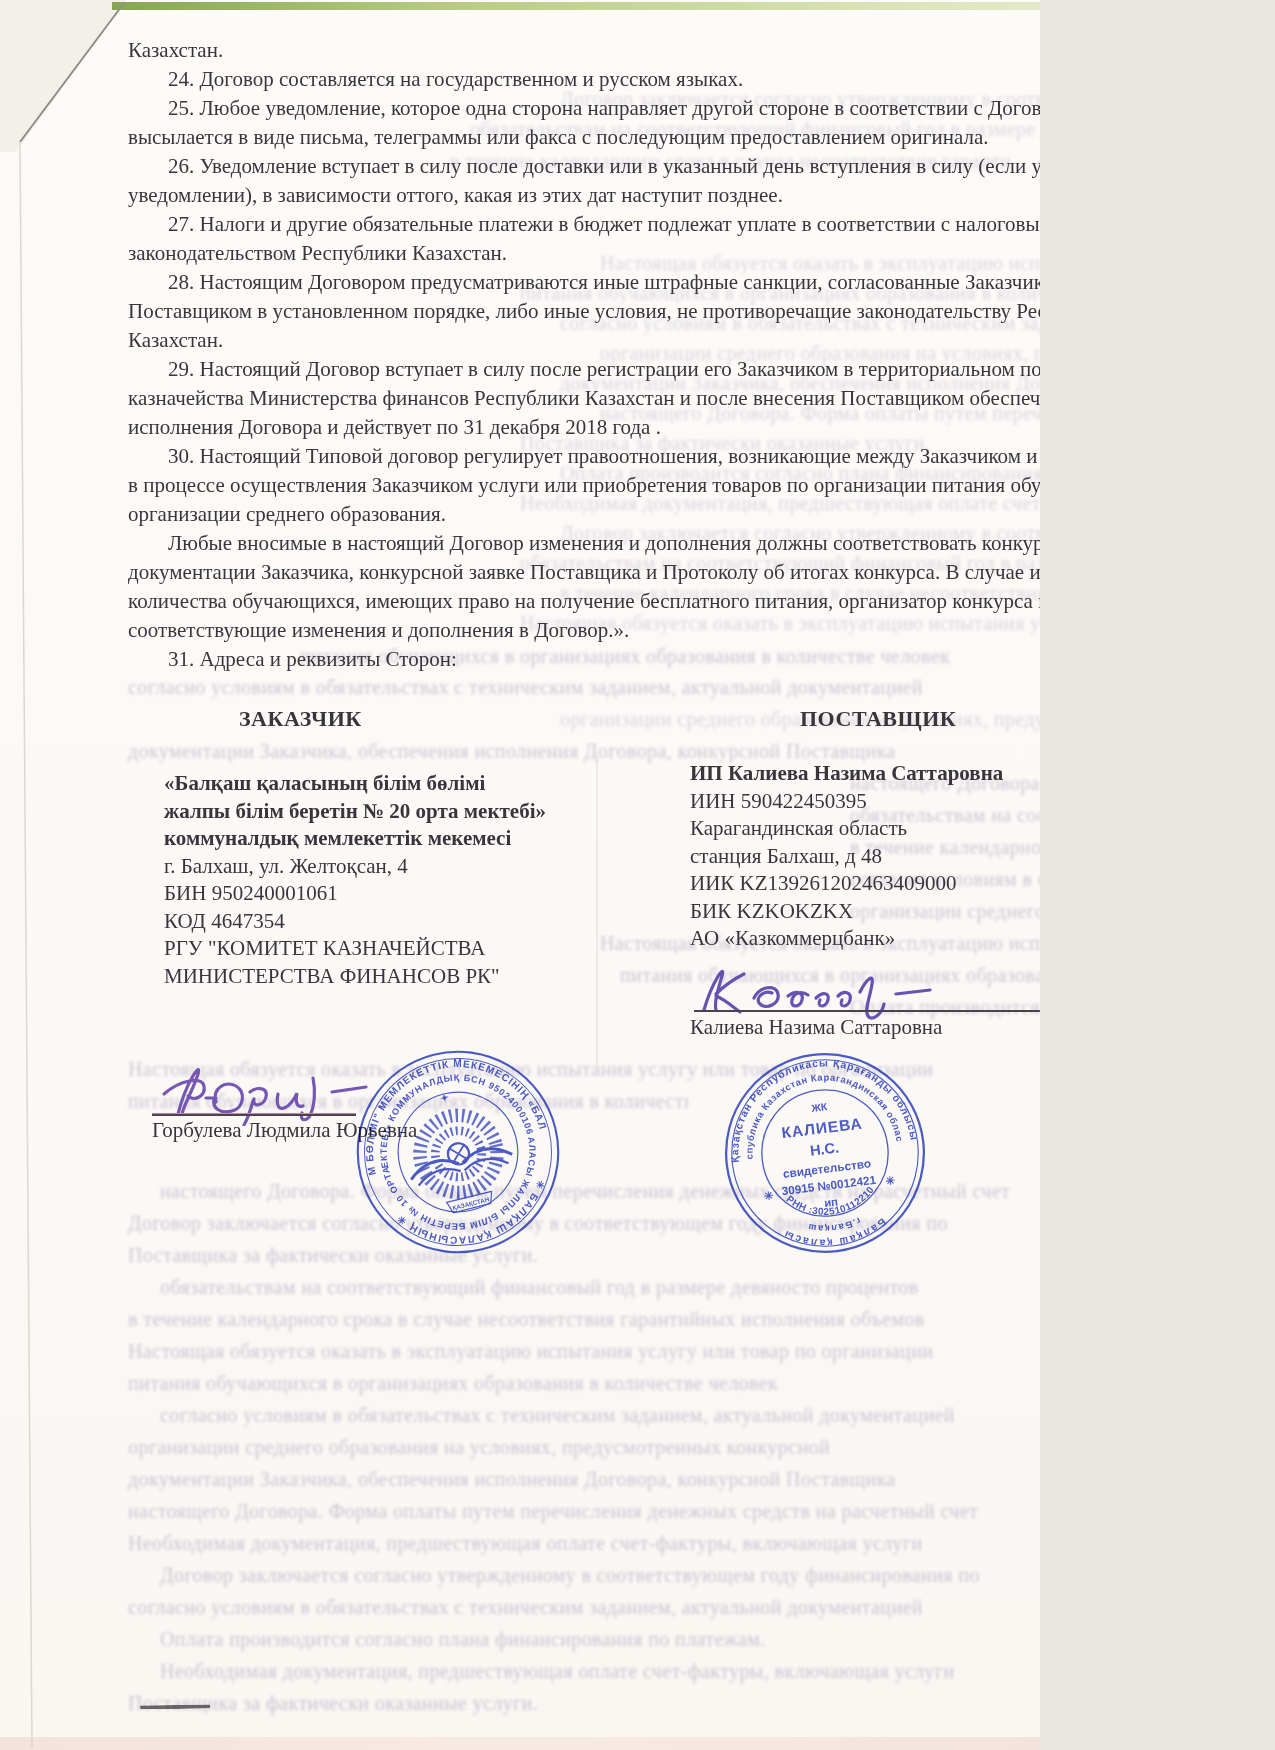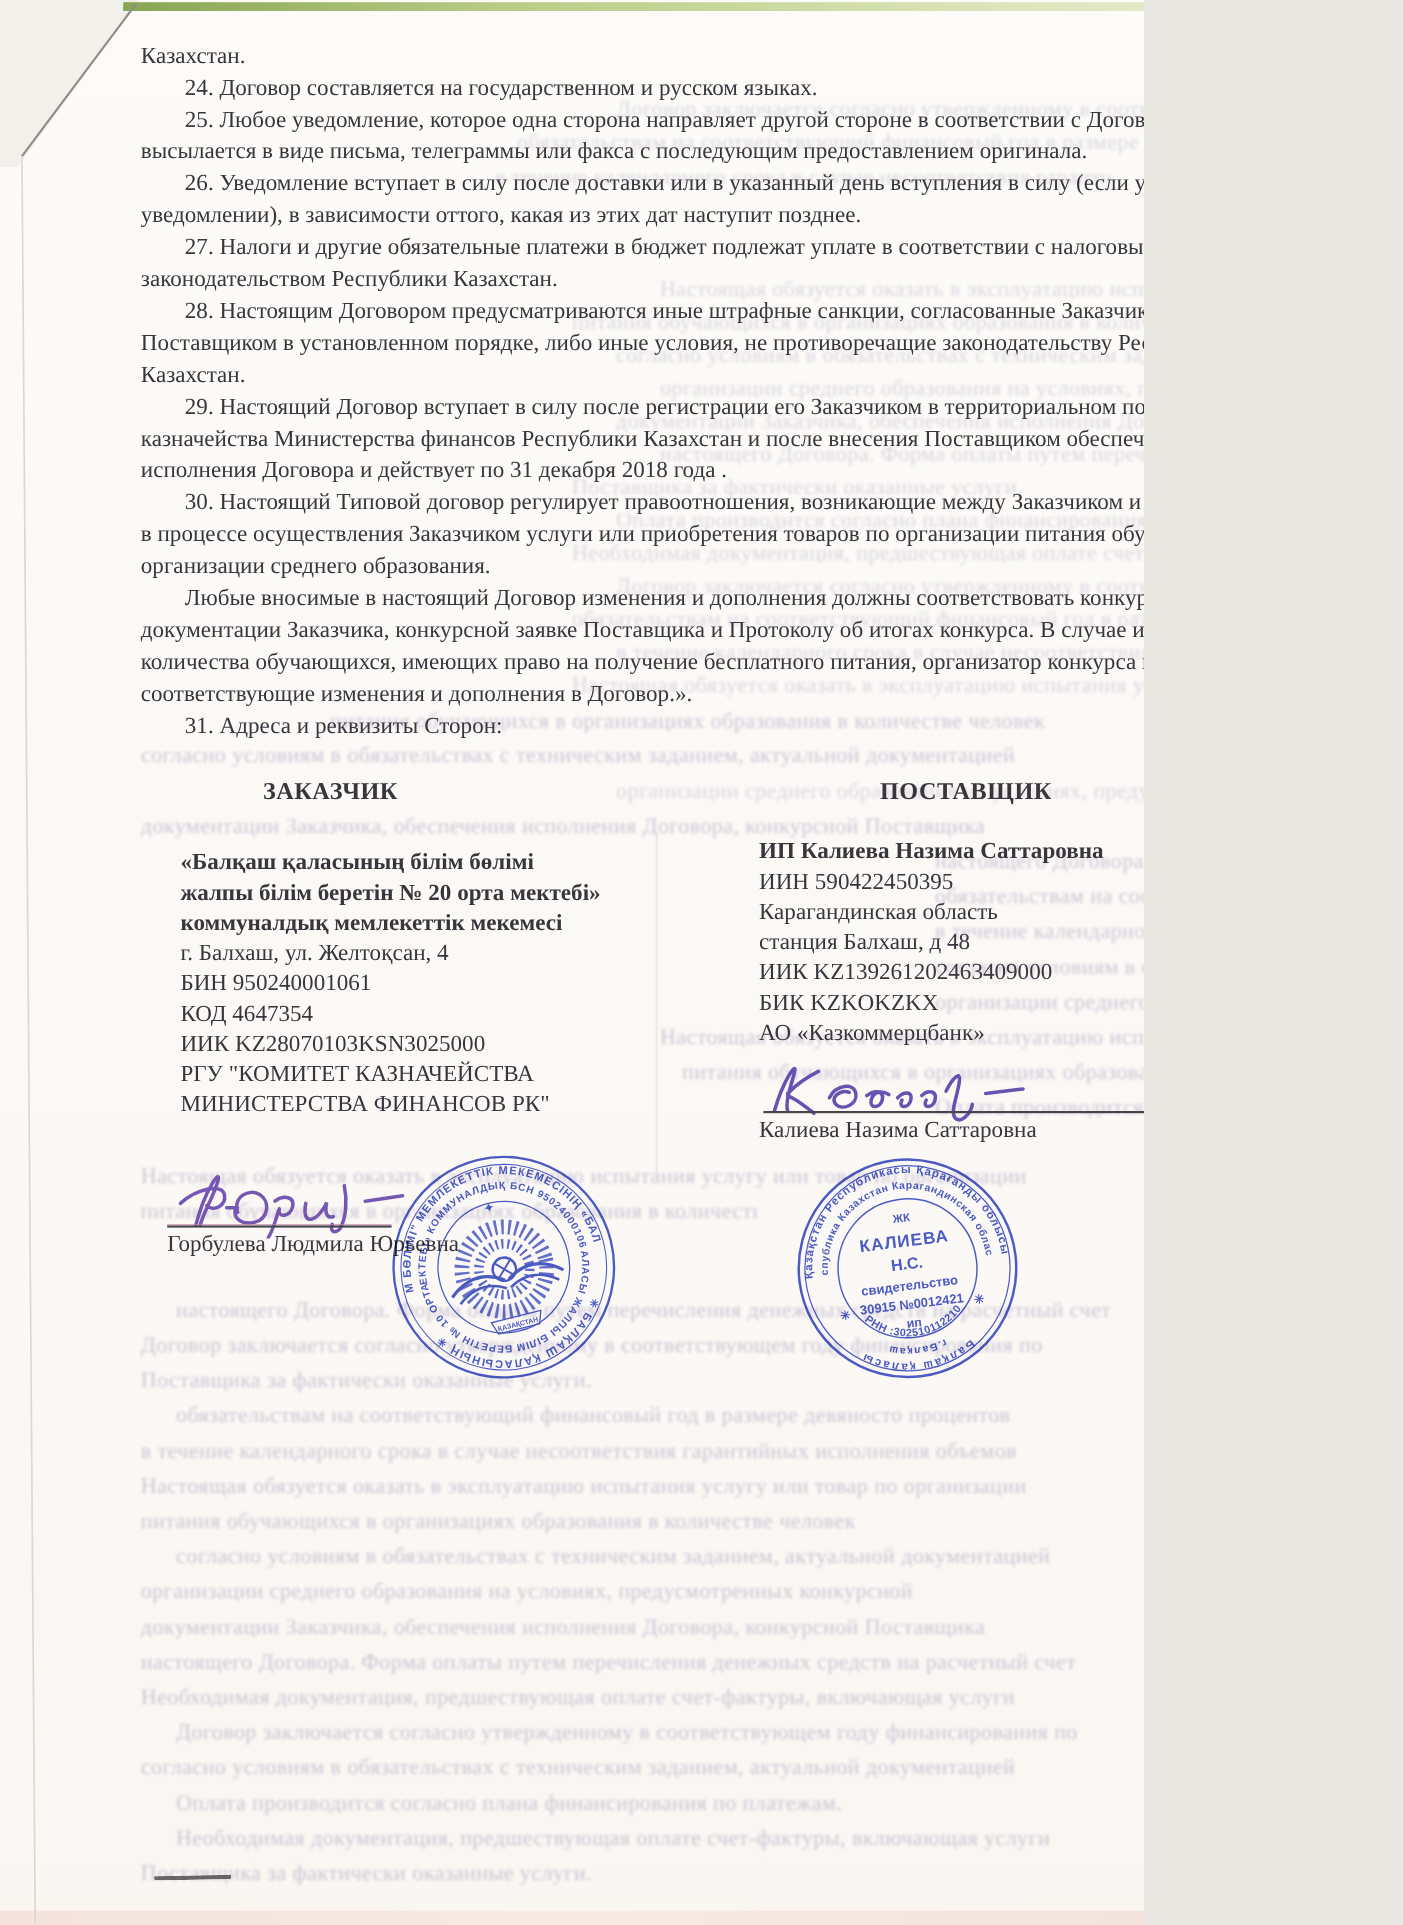--- a/index.html
+++ b/index.html
@@ -131,21 +131,20 @@
     <div class="party-header hdr-customer">ЗАКАЗЧИК</div>
     <div class="party-header hdr-supplier">ПОСТАВЩИК</div>
 
     <div class="party-col col-customer">
         <div class="party-line bold">«Балқаш қаласының білім бөлімі</div>
         <div class="party-line bold">жалпы білім беретін № 20 орта мектебі»</div>
         <div class="party-line bold">коммуналдық  мемлекеттік мекемесі</div>
         <div class="party-line">г. Балхаш, ул. Желтоқсан, 4</div>
         <div class="party-line">БИН 950240001061</div>
         <div class="party-line">КОД 4647354</div>
-        <div class="party-line">ИИК KZ28070103KSN3025000</div>
         <div class="party-line">РГУ "КОМИТЕТ КАЗНАЧЕЙСТВА</div>
         <div class="party-line">МИНИСТЕРСТВА ФИНАНСОВ РК"</div>
       </div>
     <div class="party-col col-supplier">
         <div class="party-line bold">ИП Калиева Назима Саттаровна</div>
         <div class="party-line">ИИН 590422450395</div>
         <div class="party-line">Карагандинская область</div>
         <div class="party-line">станция Балхаш,  д 48</div>
         <div class="party-line">ИИК  KZ139261202463409000</div>
         <div class="party-line">БИК  KZKOKZKX</div>

